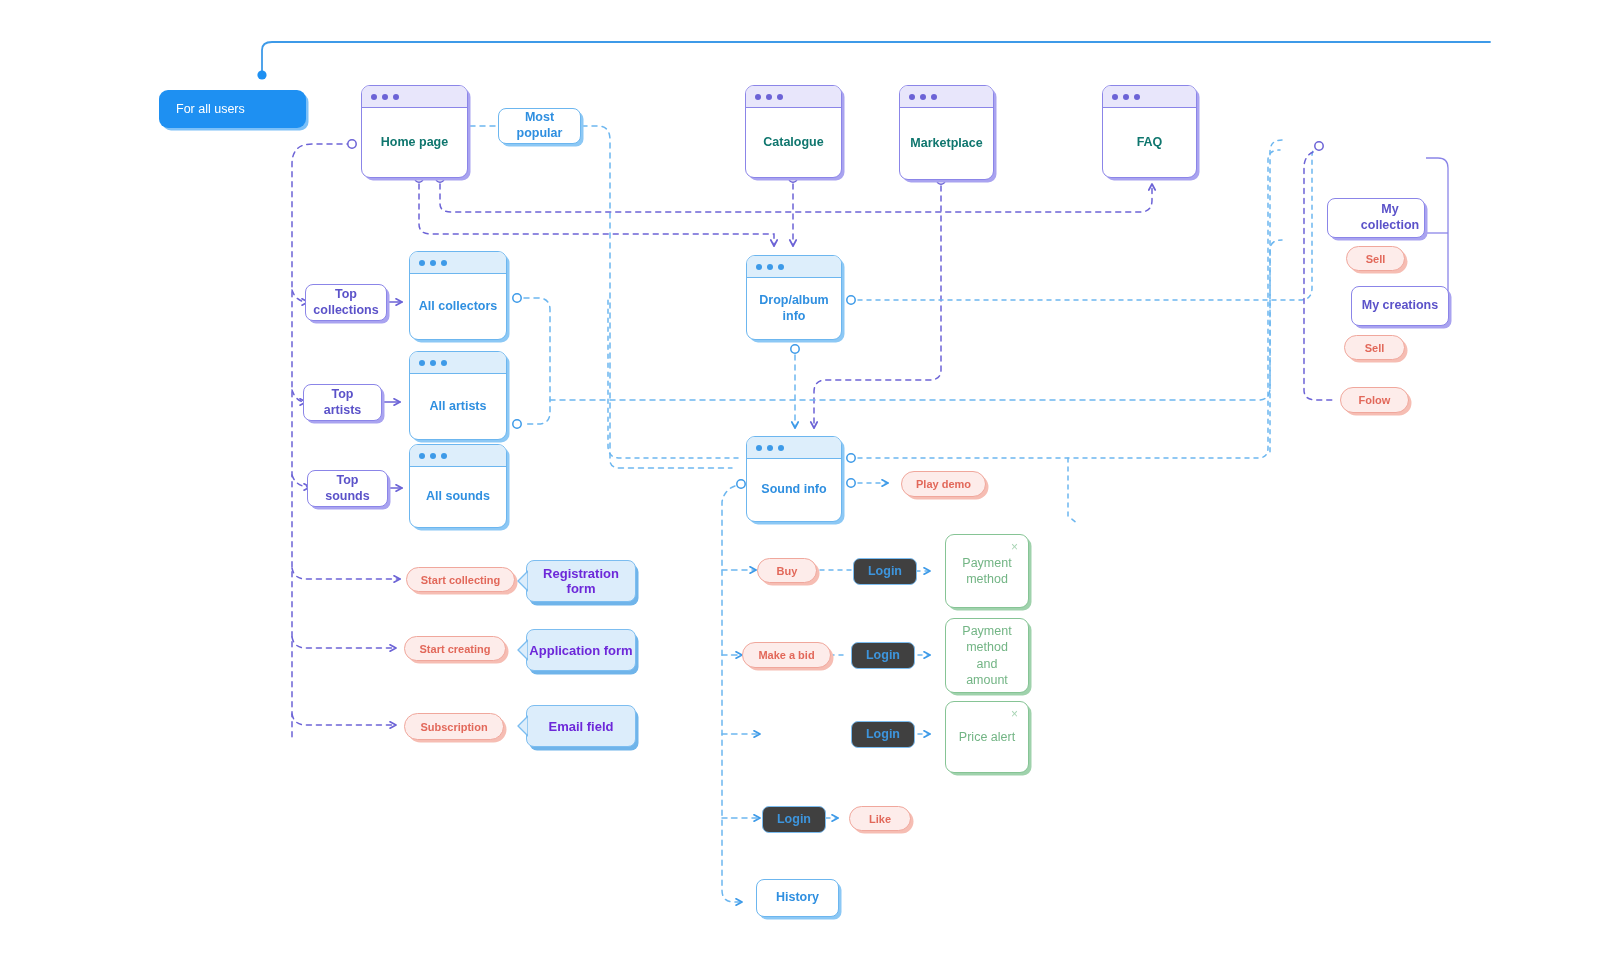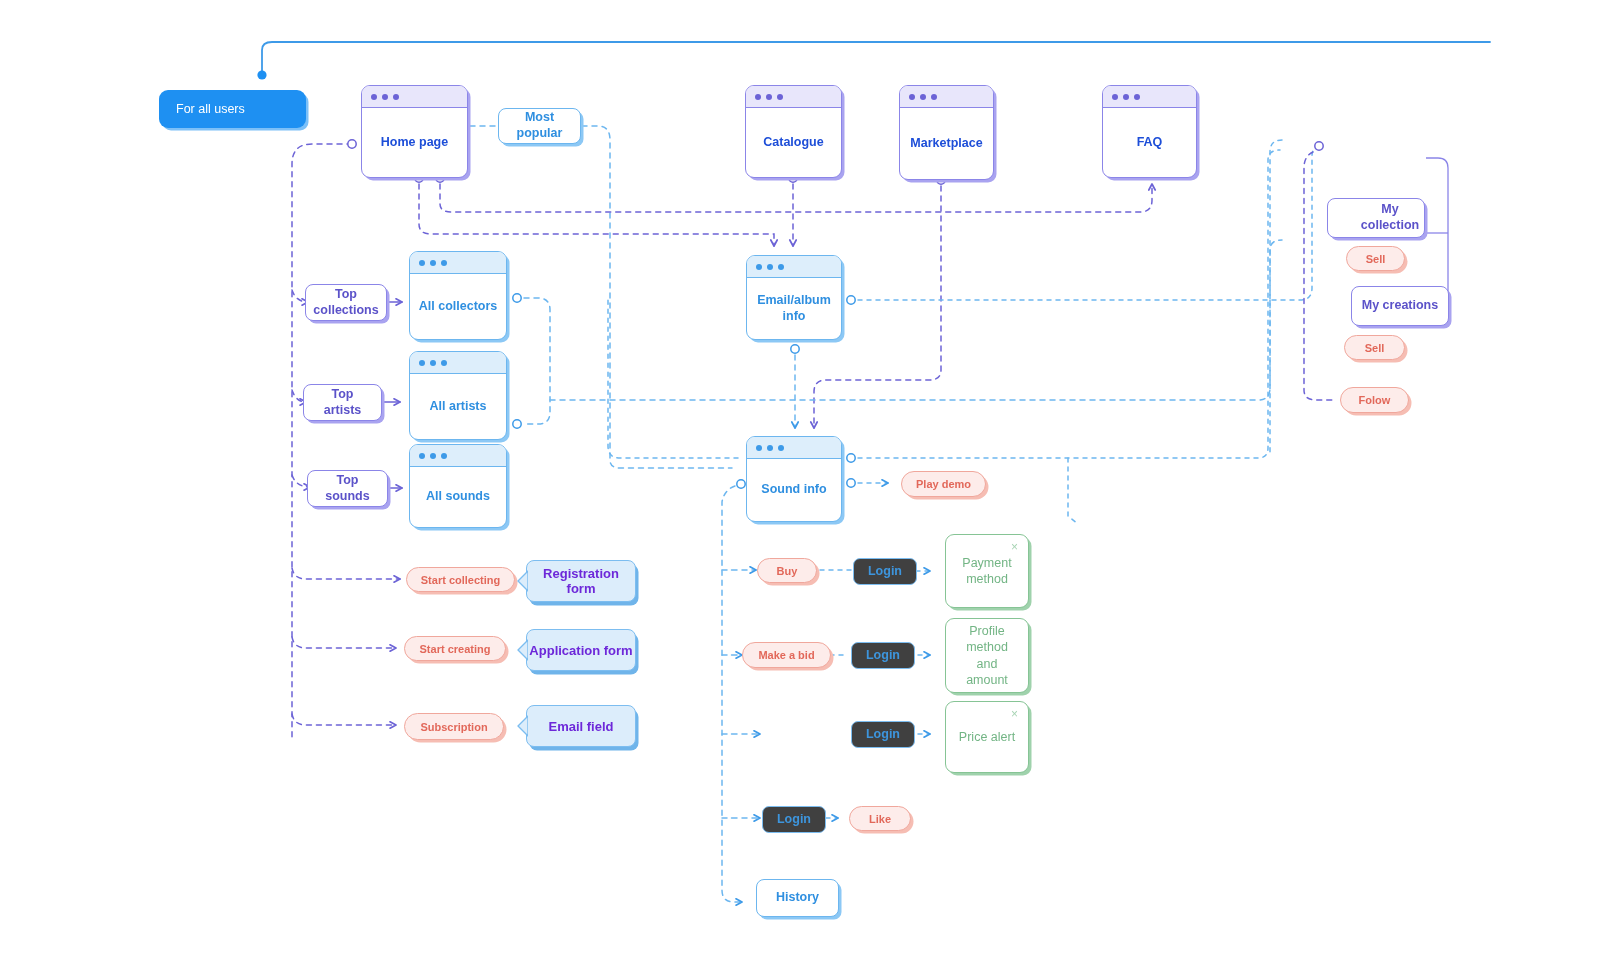--- a/index.html
+++ b/index.html
@@ -52,21 +52,21 @@
     left: 0; right: 0; top: 22px; bottom: 0;
     display: flex; align-items: center; justify-content: center;
     padding: 4px 8px;
   }
   .win .cap { font-size: 12.5px; font-weight: 700; line-height: 1.25; }
 
   
   .win.purple { border: 1.6px solid #8b85e8; box-shadow: 3px 3px 0 -0.5px #a9a3f0; }
   .win.purple .bar { background: #e8e6fb; border-bottom: 1.4px solid #8b85e8; }
   .win.purple .dot { background: #6c63d6; }
-  .win.purple .cap { color: #1d4ed8; }
+  .win.purple .cap { color: #0f766e; }
 
   
   .win.blue { border: 1.6px solid #6cb6ef; box-shadow: 3px 3px 0 -0.5px #8cc8f5; }
   .win.blue .bar { background: #ddeefb; border-bottom: 1.4px solid #6cb6ef; }
   .win.blue .dot { background: #3d9ae8; }
   .win.blue .cap { color: #2f8fe0; }
 
   
   .rect {
     border-radius: 8px;
@@ -410,21 +410,21 @@
     </div>
   </div>
 
   <div class="node win blue" style="left:746px; top:255px; width:96px; height:85px;">
     <div class="bar">
       <span class="dot"></span>
       <span class="dot"></span>
       <span class="dot"></span>
     </div>
     <div class="body">
-      <span class="cap">Email/album info</span>
+      <span class="cap">Drop/album info</span>
     </div>
   </div>
 
   <div class="node win blue" style="left:746px; top:436px; width:96px; height:86px;">
     <div class="bar">
       <span class="dot"></span>
       <span class="dot"></span>
       <span class="dot"></span>
     </div>
     <div class="body">
@@ -484,21 +484,21 @@
 
   <div class="node pill" style="left:742px; top:642px; width:89px; height:26px;">
     <span>Make a bid</span>
   </div>
 
   <div class="node rect blue-fill" style="left:851px; top:642px; width:64px; height:27px;">
     <span>Login</span>
   </div>
 
   <div class="node modal" style="left:945px; top:618px; width:84px; height:75px;">
-    <span>Profile method and amount</span>
+    <span>Payment method and amount</span>
   </div>
 
   <div class="node rect blue-fill" style="left:851px; top:721px; width:64px; height:27px;">
     <span>Login</span>
   </div>
 
   <div class="node modal" style="left:945px; top:701px; width:84px; height:72px;">
     <span class="x">×</span>
     <span>Price alert</span>
   </div>

